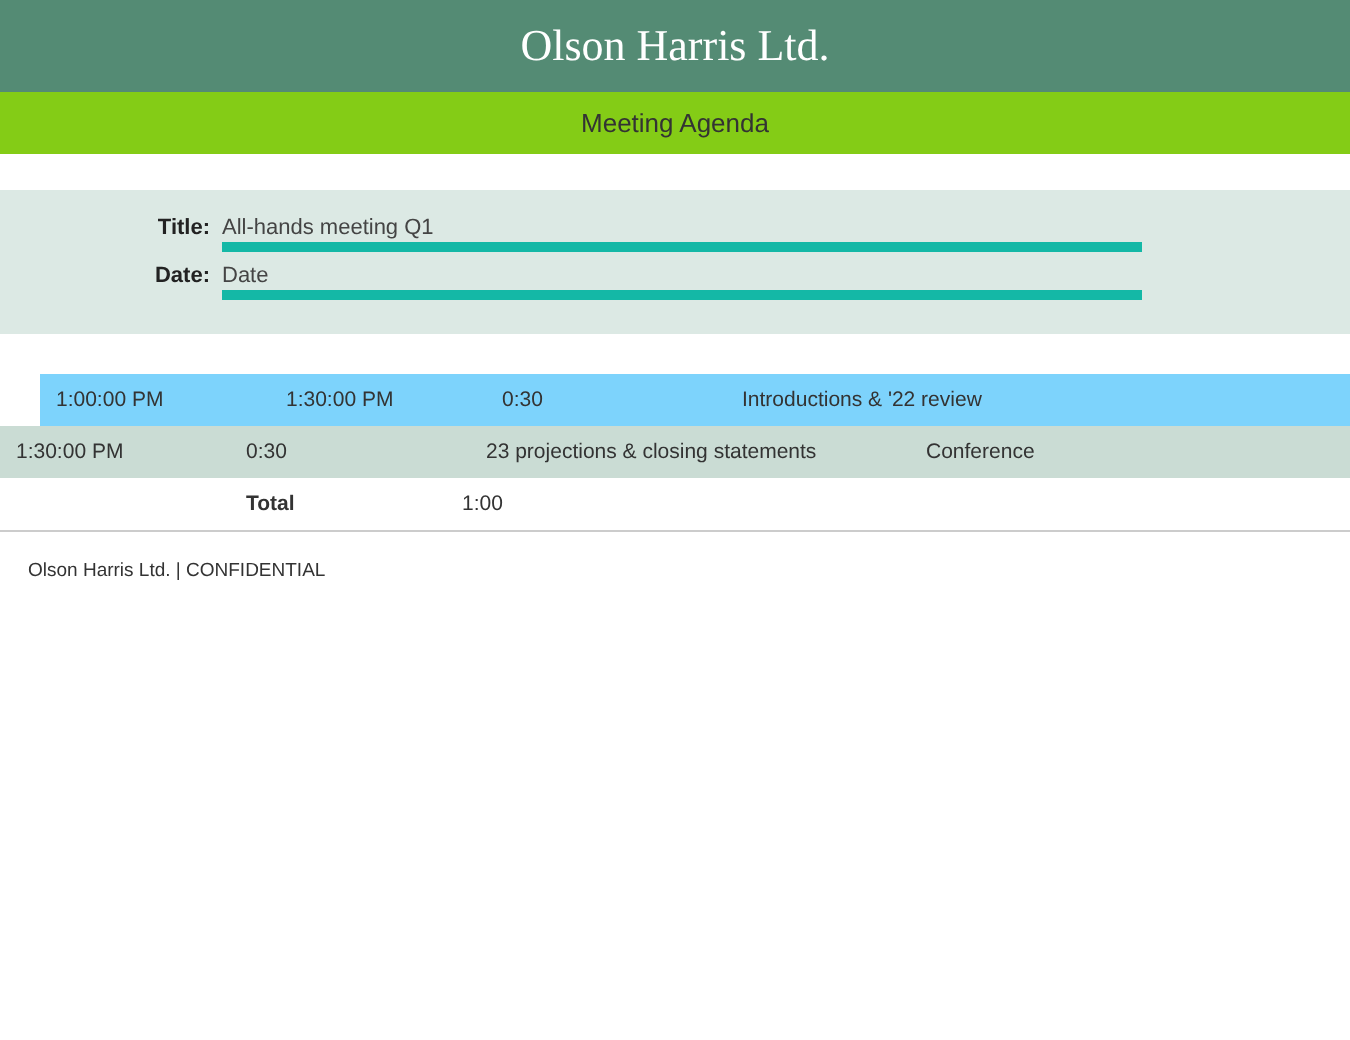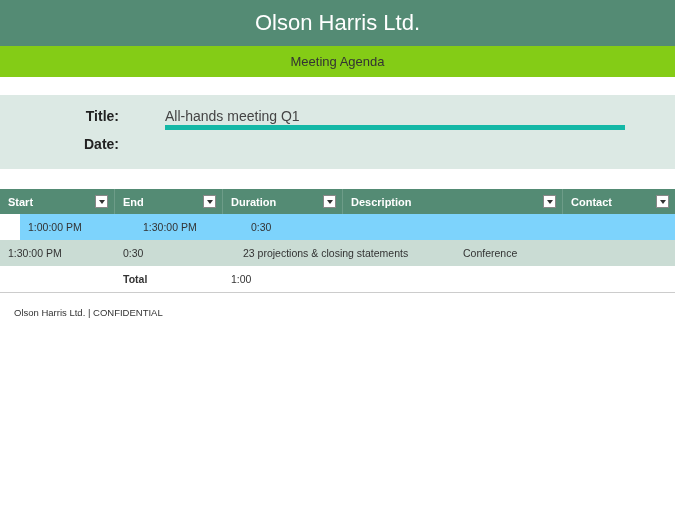--- a/index.html
+++ b/index.html
@@ -10,40 +10,39 @@
       height: 520px;
       overflow: hidden;
     }
     .header-bar {
       background: #548b74;
       color: #fff;
       text-align: center;
       font-size: 22px;
       font-weight: 300;
       padding: 10px 0;
-      font-family: Liberation Sans, sans-serif;
+      font-family: Liberation Serif, serif;
     }
     .subtitle-bar {
       background: #84cc16;
       color: #333;
       text-align: center;
       font-size: 13px;
       padding: 8px 0;
     }
     .meta-block {
       background: #dce9e4;
       margin-top: 18px;
       padding: 10px 0 14px 0;
     }
     .meta-row {
       display: flex;
       align-items: baseline;
-      font-size: 14px;
-      padding: 3px 15px;
-      gap: 40px;
+      font-size: 11px;
+      padding: 3px 1px;
     }
     .meta-label {
       width: 110px;
       text-align: right;
       font-weight: bold;
       color: #222;
       padding-right: 6px;
     }
     .meta-value {
       flex: 0 0 460px;
@@ -115,51 +114,31 @@
 <div class="header-bar">Olson Harris Ltd.</div>
 <div class="subtitle-bar">Meeting Agenda</div>
 
 <div class="meta-block">
   <div class="meta-row">
     <div class="meta-label">Title:</div>
     <div class="meta-value">All-hands meeting Q1</div>
   </div>
   <div class="meta-row">
     <div class="meta-label">Date:</div>
+    <div class="meta-value">Date</div>
   </div>
 </div>
 
 <div class="table-wrap">
-  <div class="thead-row">
-    <div class="th col-start">
-      <span>Start</span>
-      <span class="filter-btn"></span>
-    </div>
-    <div class="th col-end">
-      <span>End</span>
-      <span class="filter-btn"></span>
-    </div>
-    <div class="th col-duration">
-      <span>Duration</span>
-      <span class="filter-btn"></span>
-    </div>
-    <div class="th col-desc">
-      <span>Description</span>
-      <span class="filter-btn"></span>
-    </div>
-    <div class="th col-contact">
-      <span>Contact</span>
-      <span class="filter-btn"></span>
-    </div>
-  </div>
 
   <div class="trow alt1">
     <div class="td col-start">1:00:00 PM</div>
     <div class="td col-end">1:30:00 PM</div>
     <div class="td col-duration">0:30</div>
+    <div class="td col-desc">Introductions &amp; '22 review</div>
   </div>
 
   <div class="trow alt2">
     <div class="td col-start">1:30:00 PM</div>
     <div class="td col-duration">0:30</div>
     <div class="td col-desc">23 projections &amp; closing statements</div>
     <div class="td col-contact">Conference</div>
   </div>
 
   <div class="trow total">

